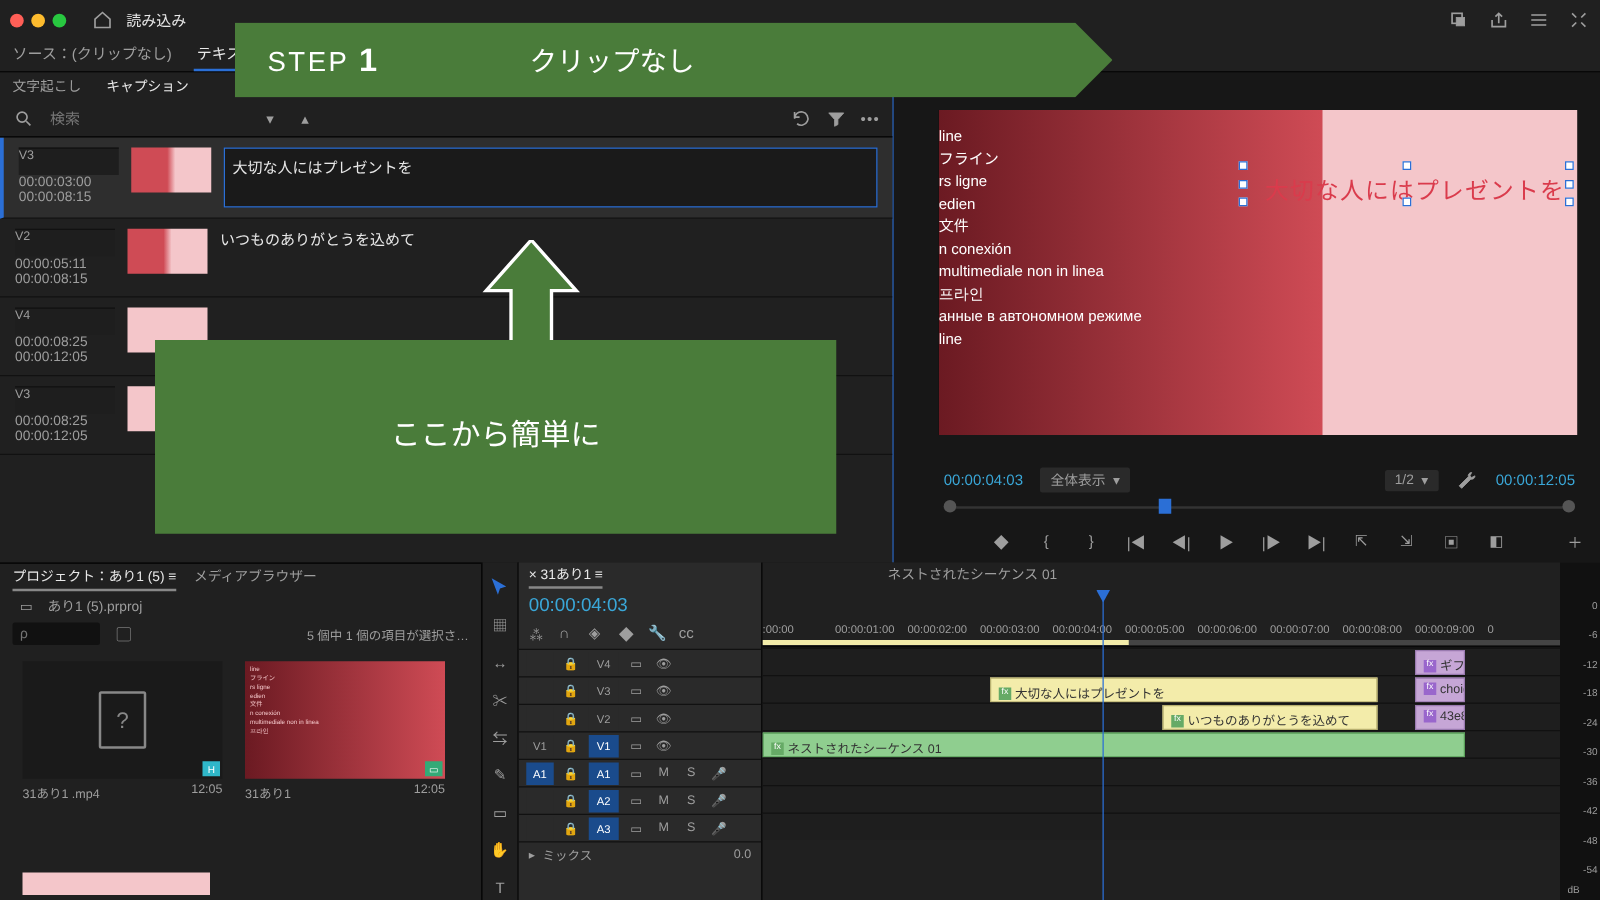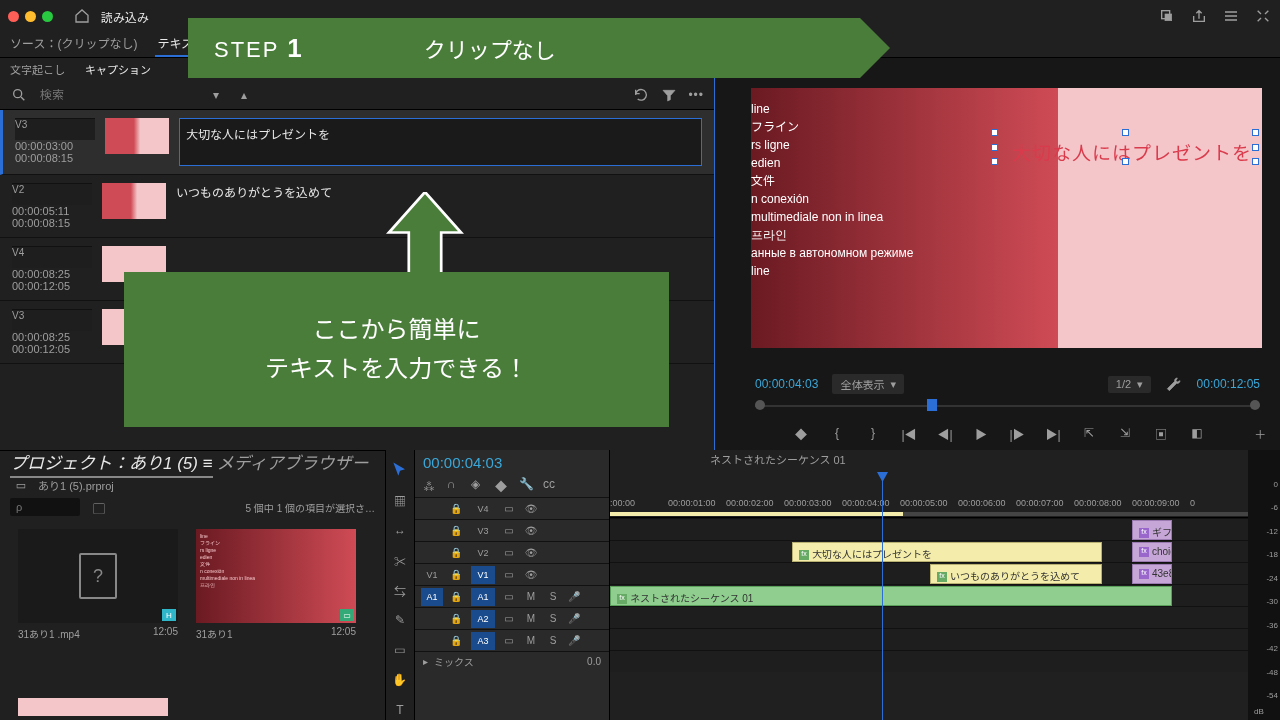--- a/index.html
+++ b/index.html
@@ -83,21 +83,21 @@
   .scrub .dot{position:absolute;top:4px;left:0;width:10px;height:10px;border-radius:50%;background:#555;}
   .scrub .dot.end{left:auto;right:0;}
   .scrub .play{position:absolute;top:3px;left:34%;width:10px;height:12px;background:var(--accent);}
   .transport{height:34px;display:flex;align-items:center;justify-content:center;gap:16px;color:var(--fg-dim);}
   .transport .icon{width:20px;height:20px;}
   .transport .plus{margin-left:auto;margin-right:10px;}
 
   
   .bottom{display:flex;height:270px;}
   .proj{width:385px;background:var(--bg1);display:flex;flex-direction:column;border-top:1px solid #000;}
-  .proj-tabs{height:24px;display:flex;align-items:center;gap:4px;padding:0 10px;color:var(--fg-dim);font-size:17px;font-style:italic;}
+  .proj-tabs{height:24px;display:flex;align-items:center;gap:14px;padding:0 10px;color:var(--fg-dim);font-size:11px;}
   .proj-tabs .t{border-bottom:2px solid transparent;padding-bottom:2px;}
   .proj-tabs .t.active{color:var(--fg);border-bottom-color:#888;}
   .proj-sub{height:20px;padding:0 12px;color:var(--fg-dim);font-size:11px;display:flex;align-items:center;gap:8px;}
   .proj-search{height:24px;display:flex;align-items:center;padding:0 10px;gap:10px;}
   .proj-search input{width:70px;background:#111;border:none;color:var(--fg-dim);font-size:11px;padding:3px 6px;border-radius:2px;outline:none;}
   .proj-search .info{margin-left:auto;font-size:10px;color:var(--fg-dim);}
   .bins{flex:1;display:flex;gap:18px;padding:10px 18px;}
   .bin{width:160px;}
   .bin .thumb{width:160px;height:94px;background:#1a1a1a;display:flex;align-items:center;justify-content:center;position:relative;}
   .bin .thumb .badge{position:absolute;right:2px;bottom:2px;width:14px;height:12px;background:var(--accent-cyan);font-size:8px;display:flex;align-items:center;justify-content:center;color:#fff;}
@@ -403,20 +403,23 @@
     <div class="tool">✂</div>
     <div class="tool">⇆</div>
     <div class="tool">✎</div>
     <div class="tool">▭</div>
     <div class="tool">✋</div>
     <div class="tool">T</div>
   </div>
 
   <div class="timeline">
     <div class="tl-left">
+      <div class="seq-tabs">
+        <span class="t active">× <span>31あり1</span> ≡</span>
+      </div>
       <div class="tl-tc">00:00:04:03</div>
       <div class="tl-icons">
         <span class="i">⁂</span>
         <span class="i">∩</span>
         <span class="i">◈</span>
         <span class="i">◆</span>
         <span class="i">🔧</span>
         <span class="i">cc</span>
       </div>
       <div class="track-row">
@@ -544,14 +547,14 @@
 <div class="banner">
   <span class="step"><span>STEP</span> <b>1</b></span>
   <span class="ttl">クリップなし</span>
 </div>
 <div class="arrow-up">
   <svg viewBox="0 0 100 100">
       <path d="M50 0 L90 45 L68 45 L68 100 L32 100 L32 45 L10 45 Z" fill="#4a7c3a" stroke="#fff" stroke-width="3"></path>
     </svg>
 </div>
 <div class="callout">
-  <div><span>ここから簡単に</span><br><span>テキストを入力できる！</span></div>
+  <div><span>ここから簡単に</span><br></div>
 </div>
 
 </body></html>

